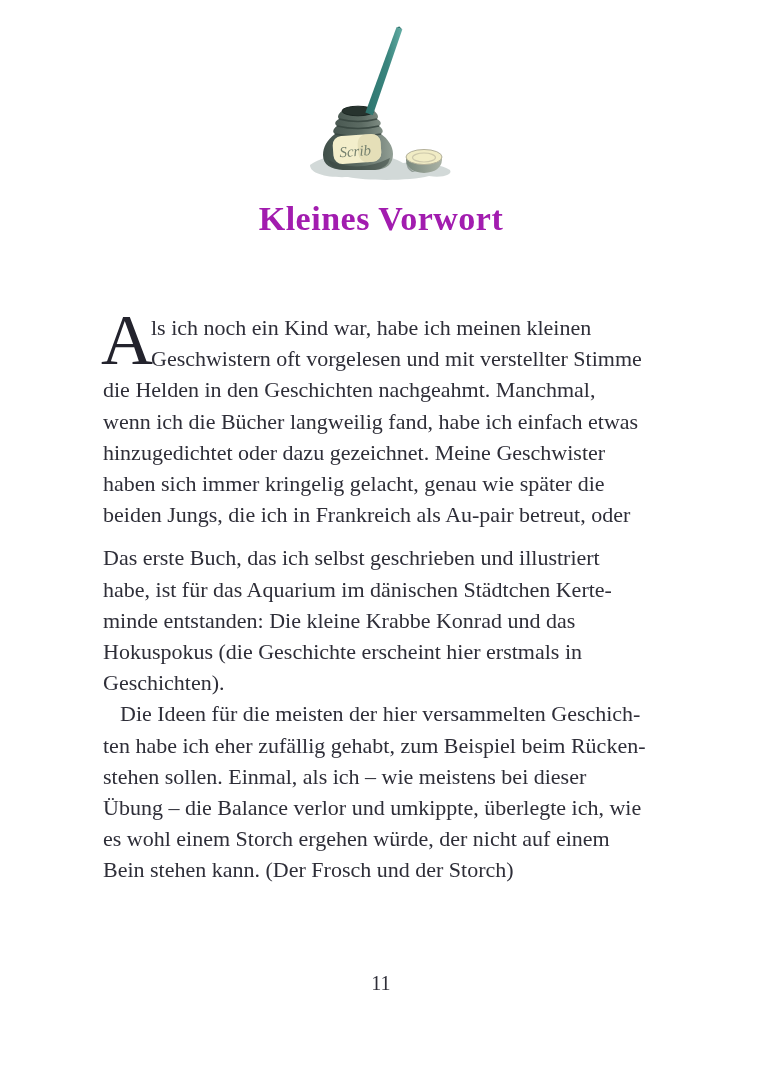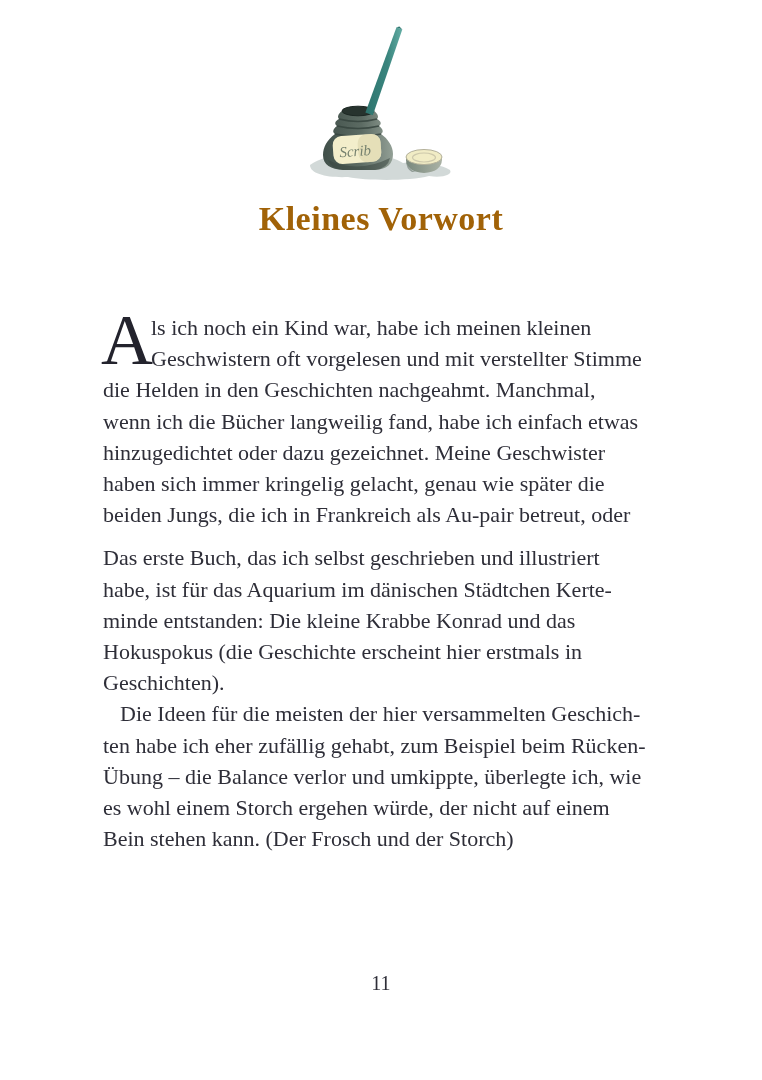--- a/index.html
+++ b/index.html
@@ -28,21 +28,21 @@
     position: absolute;
     left: 0;
     top: 198px;
     width: 762px;
     margin: 0;
     text-align: center;
     font-size: 34px;
     line-height: 42px;
     font-weight: bold;
     letter-spacing: 0.5px;
-    color: #a16207;
+    color: #a21caf;
   }
   .body-text {
     position: absolute;
     left: 103px;
     top: 312px;
     width: 600px;
     font-size: 22px;
     line-height: 31.2px;
     color: #2e2e38;
   }
@@ -166,20 +166,21 @@
       <div class="paragraph space-before">
         <div class="line"><span>Das erste Buch, das ich selbst geschrieben und illustriert</span></div>
         <div class="line"><span>habe, ist für das Aquarium im dänischen Städtchen Kerte-</span></div>
         <div class="line"><span>minde entstanden: </span><span class="italic">Die kleine Krabbe Konrad und das</span></div>
         <div class="line"><span class="italic">Hokuspokus</span><span> (die Geschichte erscheint hier erstmals in</span></div>
         <div class="line"><span>Geschichten).</span></div>
       </div>
       <div class="paragraph">
         <div class="line first-indent"><span>Die Ideen für die meisten der hier versammelten Geschich-</span></div>
         <div class="line"><span>ten habe ich eher zufällig gehabt, zum Beispiel beim Rücken-</span></div>
+        <div class="line"><span>stehen sollen. Einmal, als ich – wie meistens bei dieser</span></div>
         <div class="line"><span>Übung – die Balance verlor und umkippte, überlegte ich, wie</span></div>
         <div class="line"><span>es wohl einem Storch ergehen würde, der nicht auf einem</span></div>
         <div class="line"><span>Bein stehen kann. </span><span class="italic">(Der Frosch und der Storch)</span></div>
       </div>
     </div>
 
   <div class="page-number">11</div>
 </div>
 
 </body></html>

